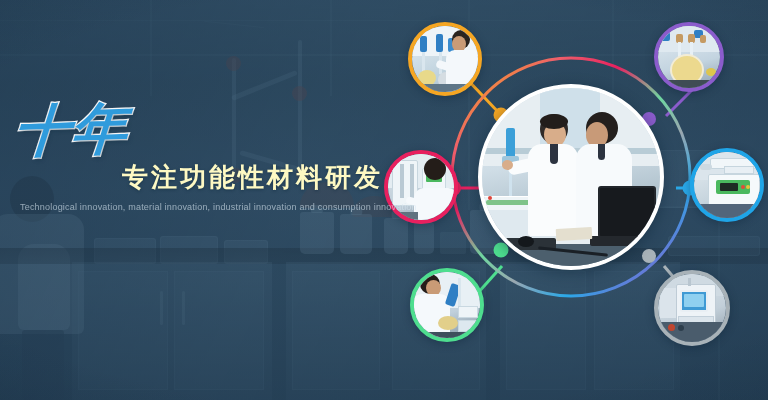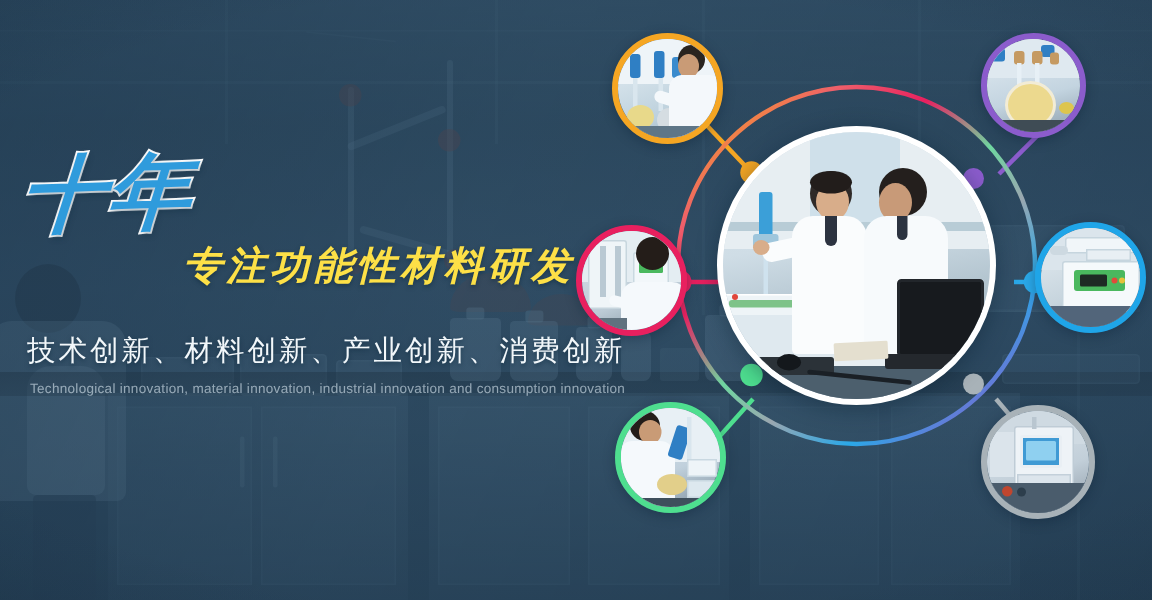--- a/index.html
+++ b/index.html
@@ -66,24 +66,23 @@
     text-shadow:0 0 2px rgba(255,255,255,.85),1px 2px 4px rgba(10,40,60,.45);
     transform:skewX(-6deg) rotate(-2deg);
     white-space:nowrap;
   }
   .moyijian{
     font-size:31px;font-weight:700;color:#ffffff;letter-spacing:2px;
     line-height:34px;padding-bottom:2px;white-space:nowrap;
     text-shadow:0 1px 3px rgba(12,40,60,.55);
   }
   .line2{
-    font-size:26px;font-weight:700;color:#fde047;letter-spacing:3px;
+    font-size:26px;font-weight:700;color:#fef9c3;letter-spacing:3px;
     margin-top:4px;margin-left:108px;white-space:nowrap;
     text-shadow:0 1px 3px rgba(12,40,60,.55);
-    font-style:italic;
   }
   .line3{
     font-size:19px;font-weight:400;color:#f2f7fa;letter-spacing:2px;
     margin-top:26px;margin-left:4px;white-space:nowrap;
     text-shadow:0 1px 3px rgba(12,40,60,.6);
   }
   .line4{
     font-size:9px;font-weight:400;color:rgba(216,230,240,.62);
     letter-spacing:.2px;margin-top:7px;margin-left:6px;white-space:nowrap;
   }
@@ -173,21 +172,20 @@
     <div class="bg-layer bg-tint"></div>
     <div class="bg-layer bg-tint2"></div>
     <div class="bg-layer bg-vig"></div>
   </div>
 
   <div class="text-block">
     <div class="line1">
       <span class="shinian">十年</span>
     </div>
     <div class="line2">专注功能性材料研发</div>
-    <div class="line3">技术创新、材料创新、产业创新、消费创新</div>
     <div class="line4">Technological innovation, material innovation, industrial innovation and consumption innovation</div>
   </div>
 
   <div id="cluster">
 
     <svg width="370" height="370" viewBox="0 0 370 370">
       <defs>
         <linearGradient id="gA" x1="0" y1="0" x2="1" y2="1">
           <stop offset="0" stop-color="#f5a623"></stop>
             <stop offset="1" stop-color="#f5a623"></stop>

